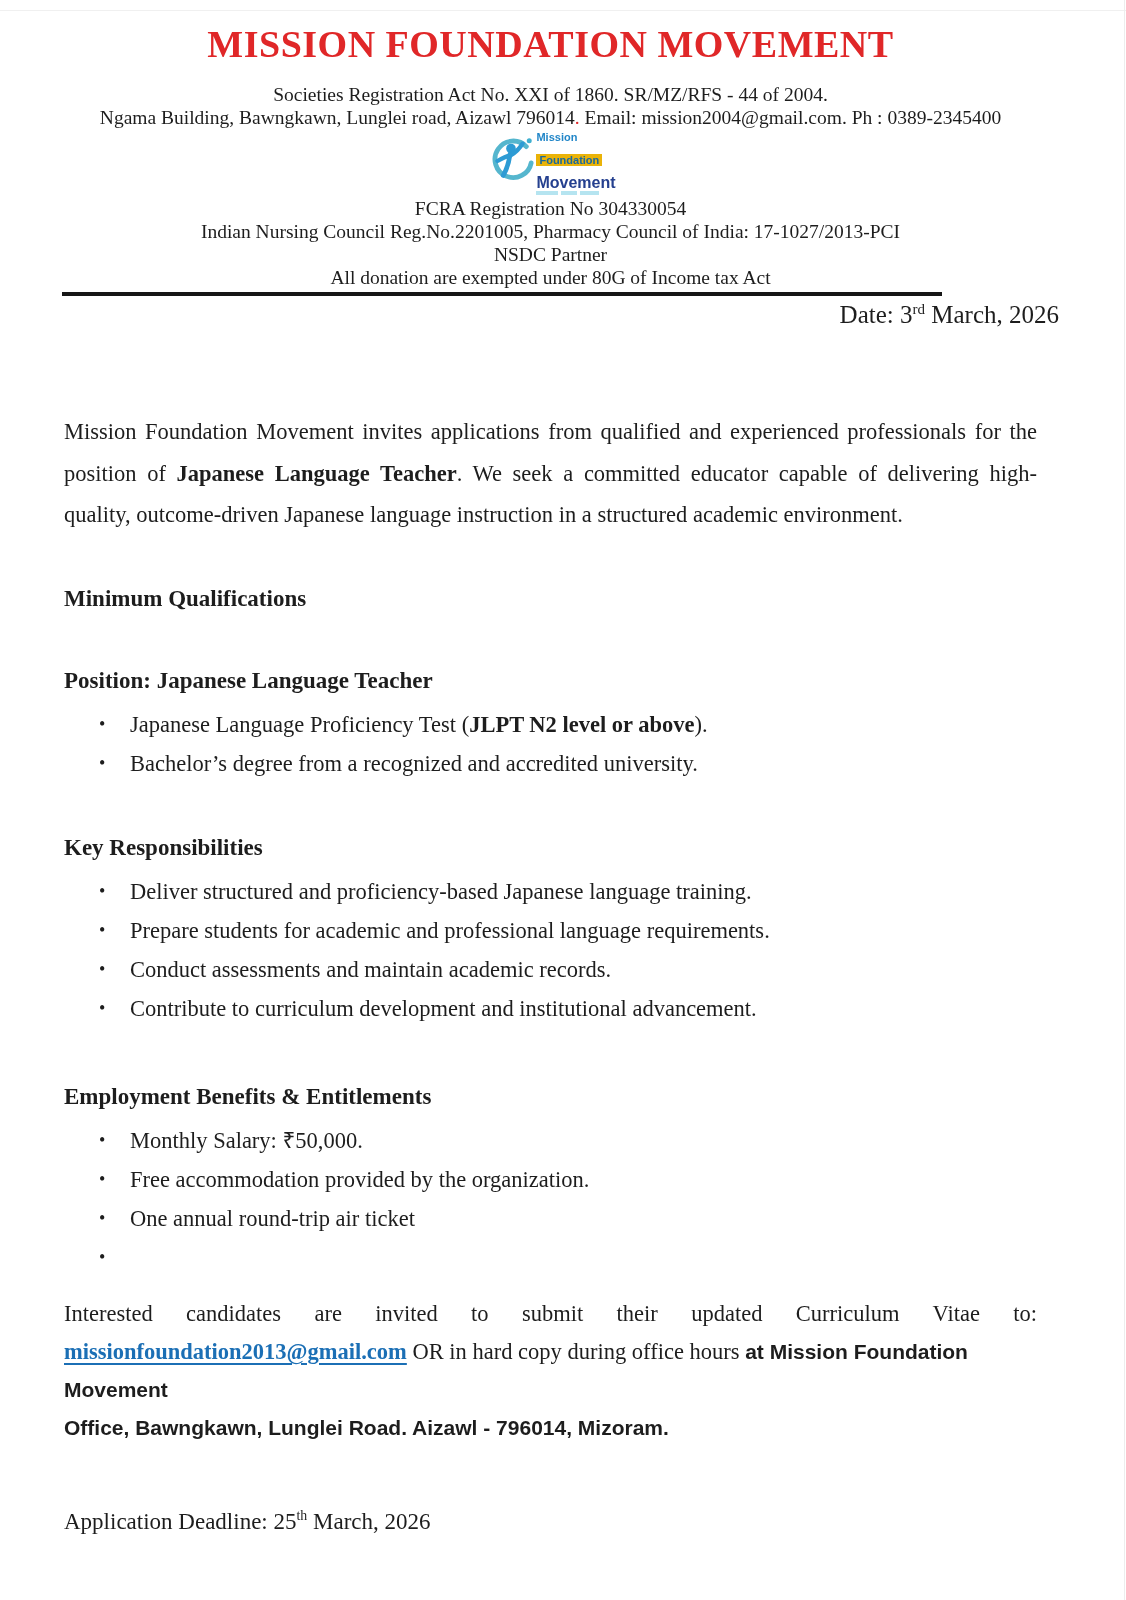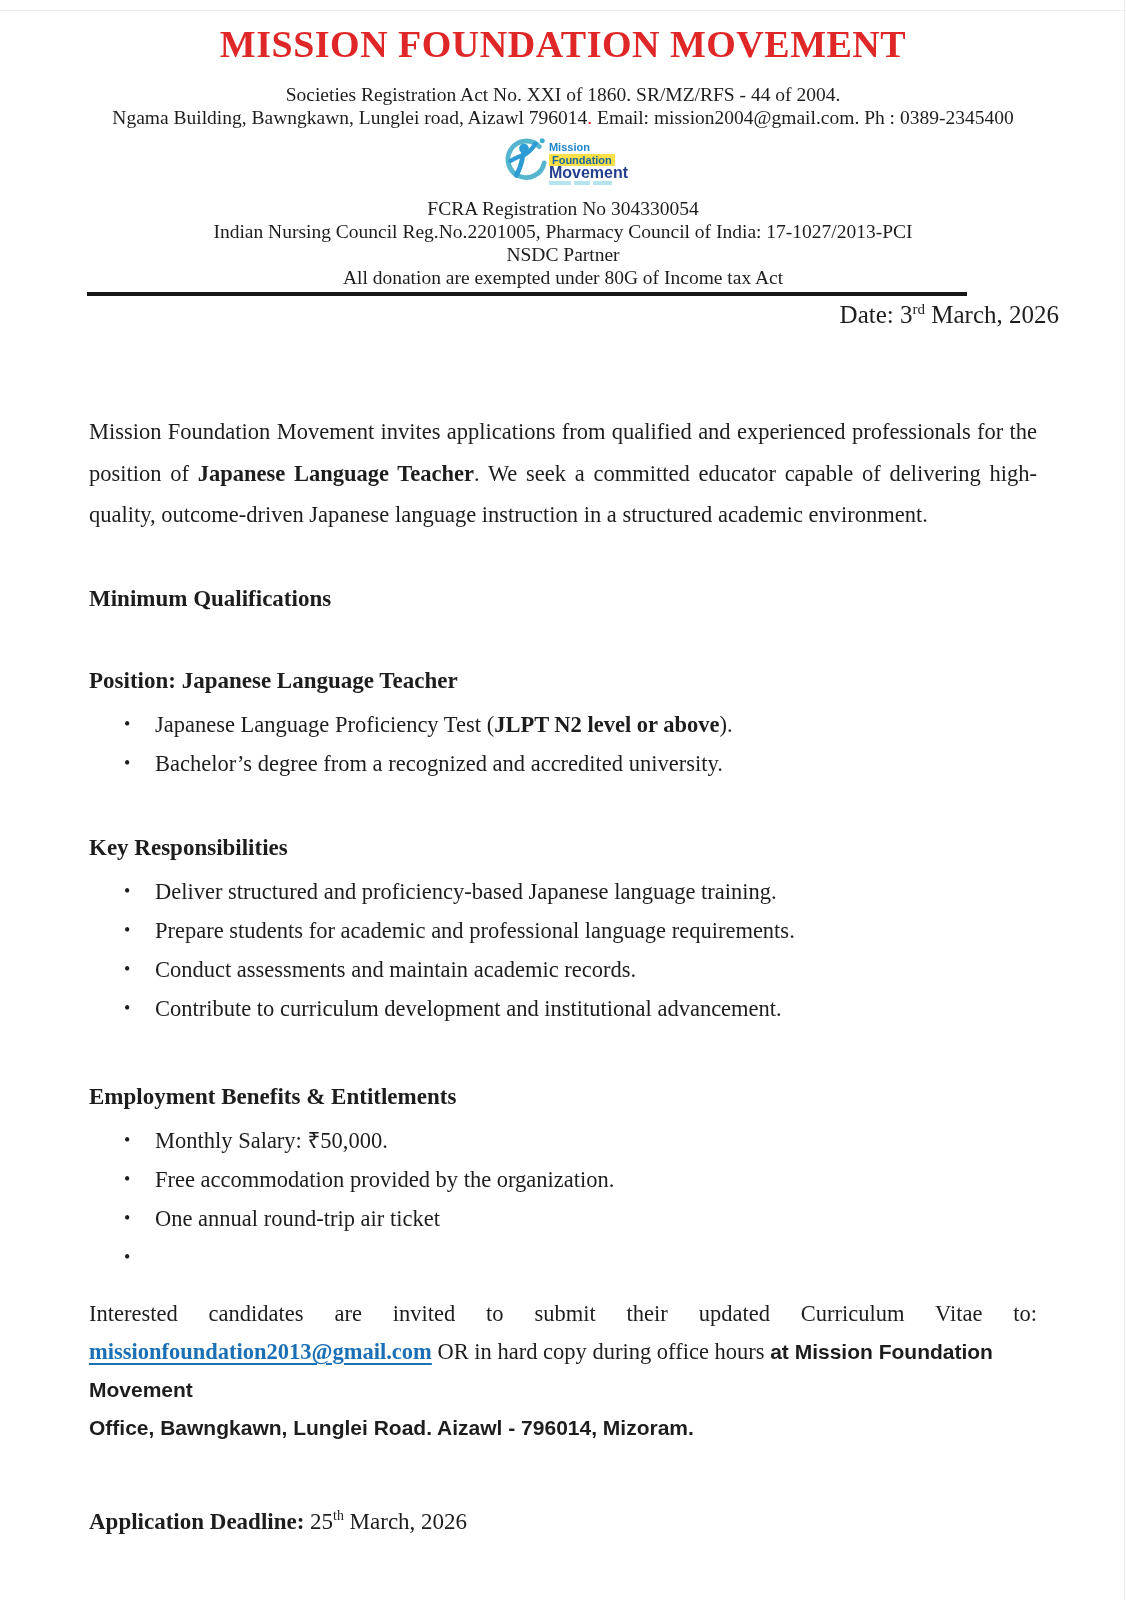--- a/index.html
+++ b/index.html
@@ -13,21 +13,21 @@
   .scan-edge-top {
     position: absolute; top: 10px; left: 0; width: 1126px; height: 1px;
     background: #f0f0f0; pointer-events: none;
   }
   .scan-edge-right {
     position: absolute; top: 0; right: 1px; width: 1px; height: 1600px;
     background: #ededed; pointer-events: none;
   }
   .page {
     width: 1126px; height: 1600px;
-    padding: 20px 89px 0 89px;
+    padding: 20px 89px 0 64px;
   }
   
   .title {
     text-align: center;
     font-size: 38px;
     font-weight: bold;
     color: #e02728;
     letter-spacing: 0.5px;
     margin-top: 2px;
   }
@@ -47,21 +47,21 @@
     display: flex; align-items: center; gap: 1px;
   }
   .logo-text { display: flex; flex-direction: column; align-items: flex-start; }
   .logo-word1 {
     font-family: "Liberation Sans", sans-serif;
     font-weight: bold; font-size: 11px; color: #2186c8; line-height: 12px;
   }
   .logo-word2 {
     font-family: "Liberation Sans", sans-serif;
     font-weight: bold; font-size: 11px; color: #19689e; line-height: 12px;
-    background: #fde047; padding: 0 3px; margin: 1px 0;
+    background: #eab308; padding: 0 3px; margin: 11px 0;
   }
   .logo-word3 {
     font-family: "Liberation Sans", sans-serif;
     font-weight: bold; font-size: 16px; color: #25408f; line-height: 12px;
   }
   .logo-tagline { display: flex; gap: 3px; margin-top: 2px; }
   .logo-tagline span { display: block; height: 4px; background: #b5e4f0; }
   .tg1 { width: 22px; } .tg2 { width: 16px; } .tg3 { width: 19px; }
   .hdr-block { margin-top: 7px; }
   
@@ -115,21 +115,21 @@
     text-decoration: underline;
     text-decoration-thickness: 2px;
     text-underline-offset: 4px;
   }
   .bold-sans {
     font-family: "Liberation Sans", sans-serif;
     font-weight: bold;
     font-size: 21px;
   }
   .deadline { margin-top: 62px; font-size: 23px; }
-  .deadline .dl-label { font-weight: bold; }
+  .deadline .dl-label { font-weight: normal; }
 </style>
 </head>
 <body>
 
 <div class="scan-edge-top"></div>
 <div class="scan-edge-right"></div>
 
 <div class="page">
 
   <div class="title">MISSION FOUNDATION MOVEMENT</div>

